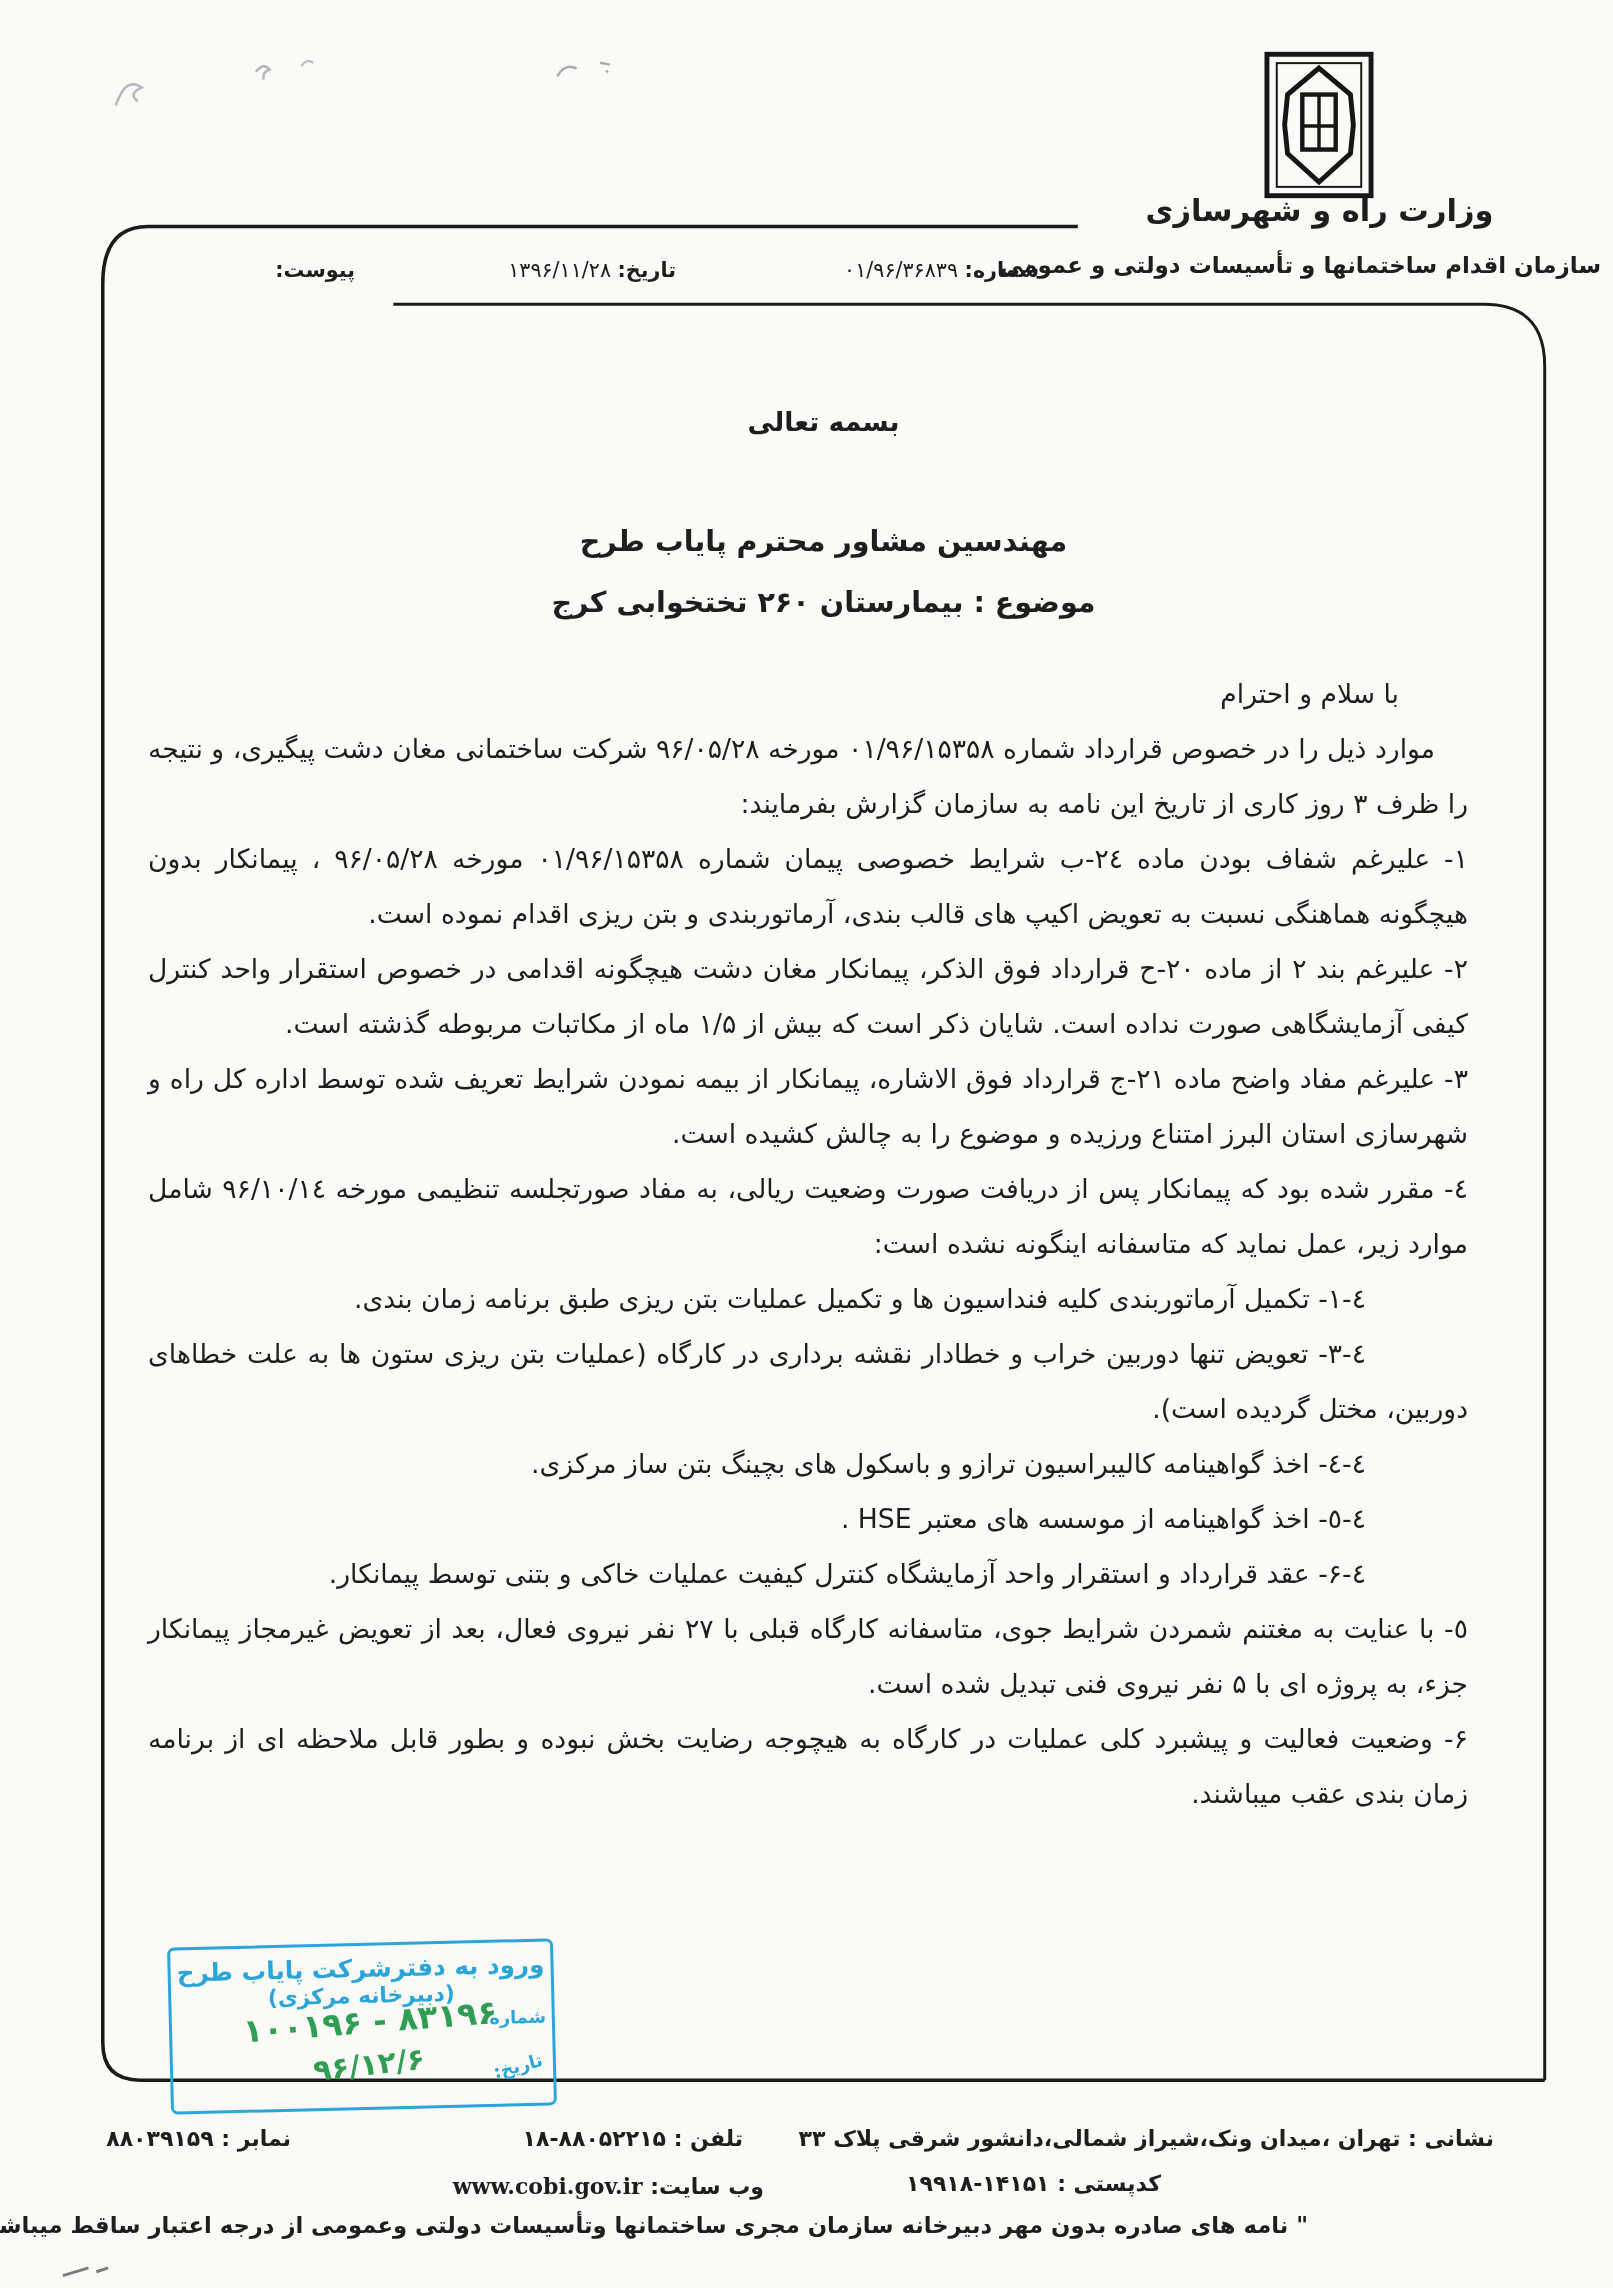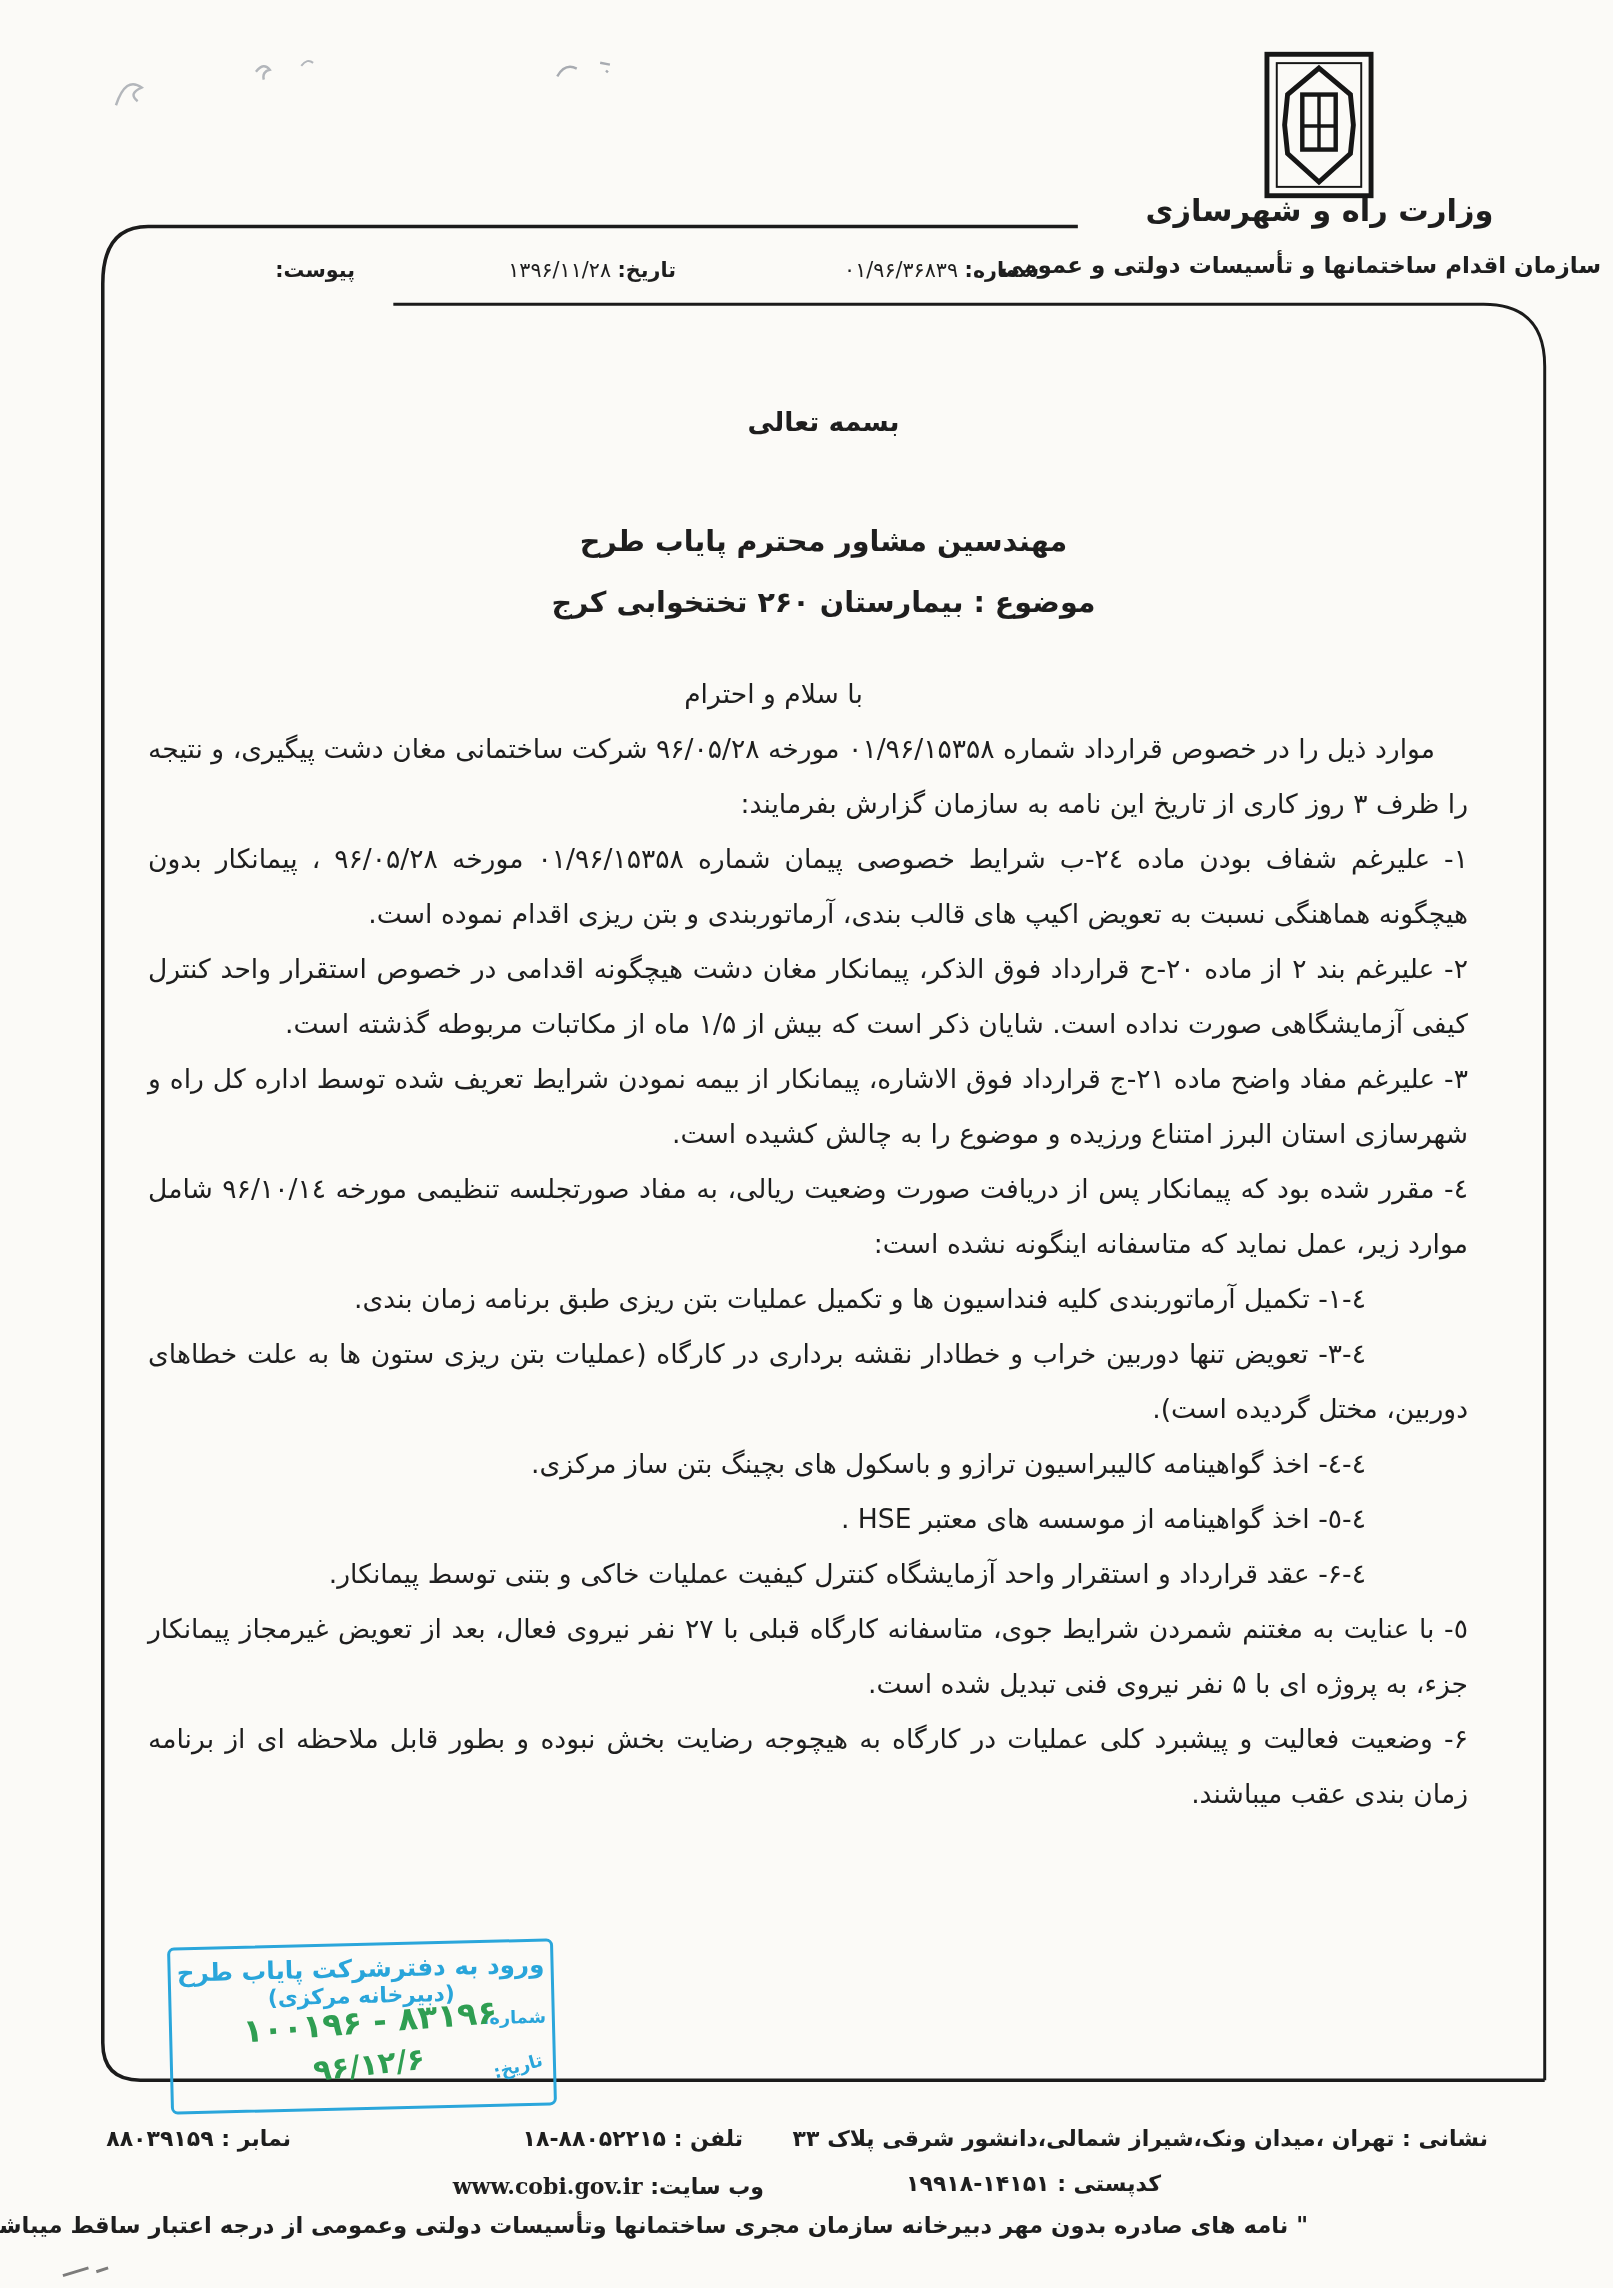--- a/index.html
+++ b/index.html
@@ -31,21 +31,21 @@
   .addressee{top:524px;font-weight:bold;font-size:28.6px;text-align:center;}
   .subject{top:585px;font-weight:bold;font-size:28.6px;}
 
   
   .letter-text{
     top:666px;right:146px;width:1320px;
     direction:rtl;text-align:justify;
     font-size:26.6px;line-height:55px;
   }
   .letter-text p{margin:0;}
-  .salutation{text-align:center;text-indent:69px;}
+  .salutation{text-align:right;text-indent:69px;}
   .intro{text-indent:33px;}
   .sub{text-indent:102px;}
   .gap-top{margin-top:25.6px;}
 
   
   .stamp{
     left:169px;top:1943px;width:386px;height:167px;
     border:3.9px solid #2aa6db;border-radius:6.9px;
     transform:rotate(-1.4deg);box-sizing:border-box;
     direction:rtl;color:#29a5da;background:transparent;
@@ -55,21 +55,21 @@
   .stamp-lbl{position:absolute;font-size:17.7px;font-weight:bold;color:#29a5da;}
   .stamp-lbl.num{right:5.9px;top:65px;}
   .stamp-lbl.dat{right:9.9px;top:114px;transform:rotate(-14deg);}
   .stamp-green{position:absolute;color:#2f9e52;font-weight:bold;
     transform:rotate(-3deg);letter-spacing:2px;}
   .stamp-green.num{right:55px;top:57px;font-size:32.5px;}
   .stamp-green.dat{right:128px;top:102px;font-size:29.6px;transform:rotate(-5deg);}
 
   
   .foot{direction:rtl;font-size:22px;font-weight:bold;white-space:nowrap;}
-  .f-address{right:126px;top:2126px;}
+  .f-address{right:120px;top:2126px;}
   .f-phone{right:871px;top:2126px;}
   .f-fax{right:1323px;top:2126px;}
   .f-postal{right:453px;top:2171px;}
   .f-web{right:850px;top:2173px;}
   .f-web .url{font-family:"DejaVu Serif",serif;font-weight:bold;}
   .f-disclaimer{right:306px;top:2212px;font-size:22.7px;}
 
   .scribble{opacity:.65;}
 </style>
 </head>

